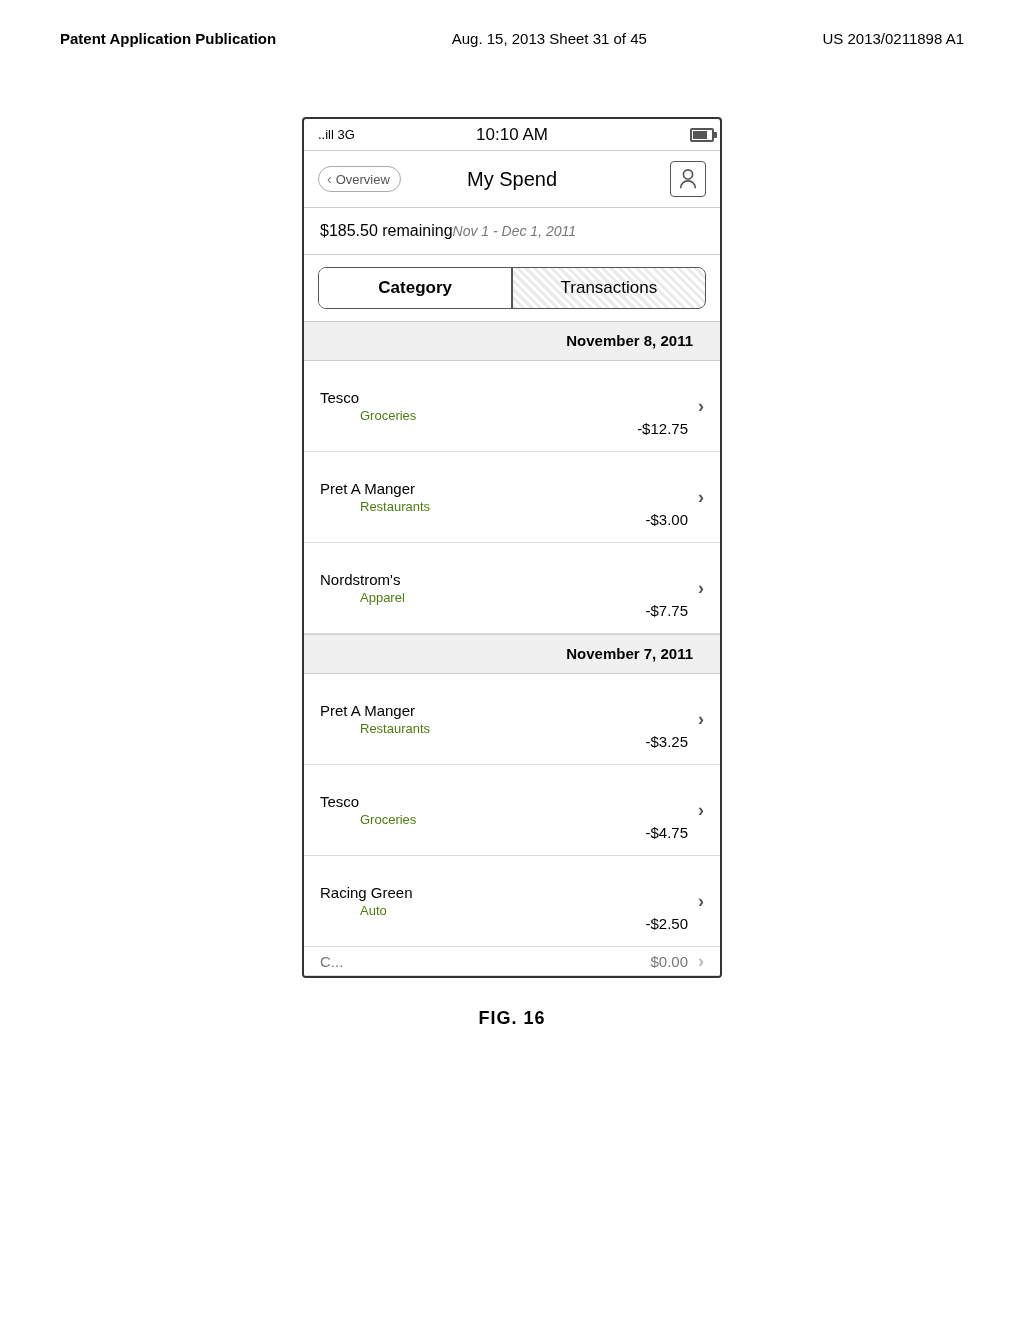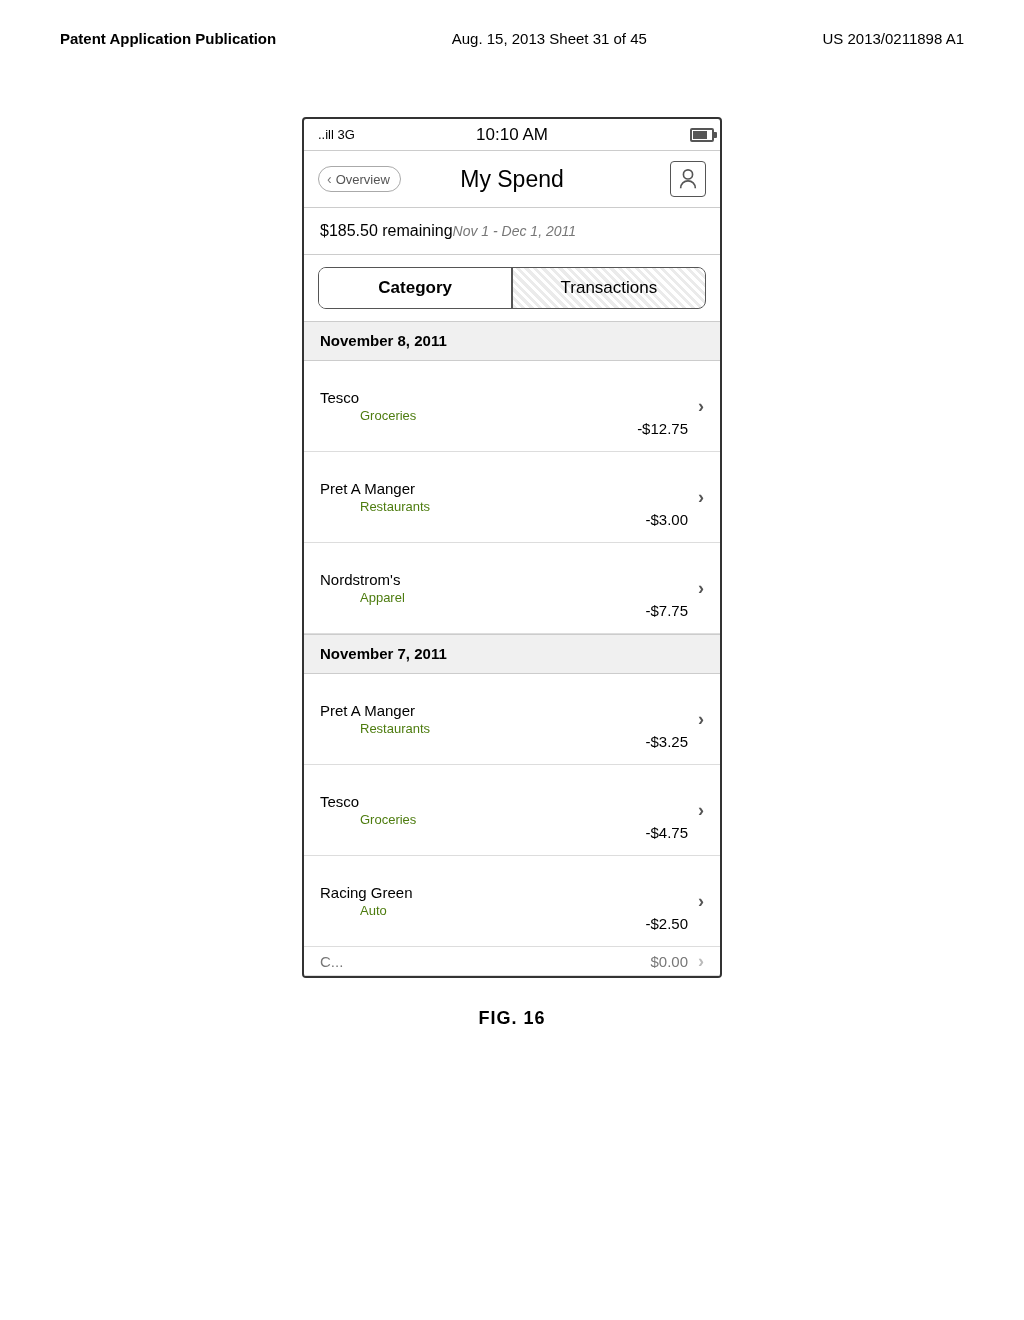--- a/index.html
+++ b/index.html
@@ -129,21 +129,21 @@
       font-size: 13px;
       color: #555;
       gap: 2px;
     }
     .chevron-left {
       font-size: 14px;
       color: #777;
       margin-right: 2px;
     }
     .nav-title {
-      font-size: 23px;
+      font-size: 20px;
       font-weight: 400;
       color: #000;
       position: absolute;
       left: 50%;
       transform: translateX(-50%);
     }
     .profile-icon-btn {
       width: 36px;
       height: 36px;
       border: 1.5px solid #555;
@@ -207,24 +207,25 @@
       color: #000;
       font-weight: 400;
     }
     .segment-divider {
       width: 1.5px;
       background: #555;
     }
 
     
     .section-header {
-      padding: 10px 16px;
+      padding: 10px 27px;
       background: #f0f0f0;
       border-top: 1px solid #ccc;
       border-bottom: 1px solid #ccc;
+      text-align: right;
     }
     .section-header-text {
       font-size: 15px;
       font-weight: bold;
       color: #000;
     }
 
     
     .transaction-row {
       display: flex;

